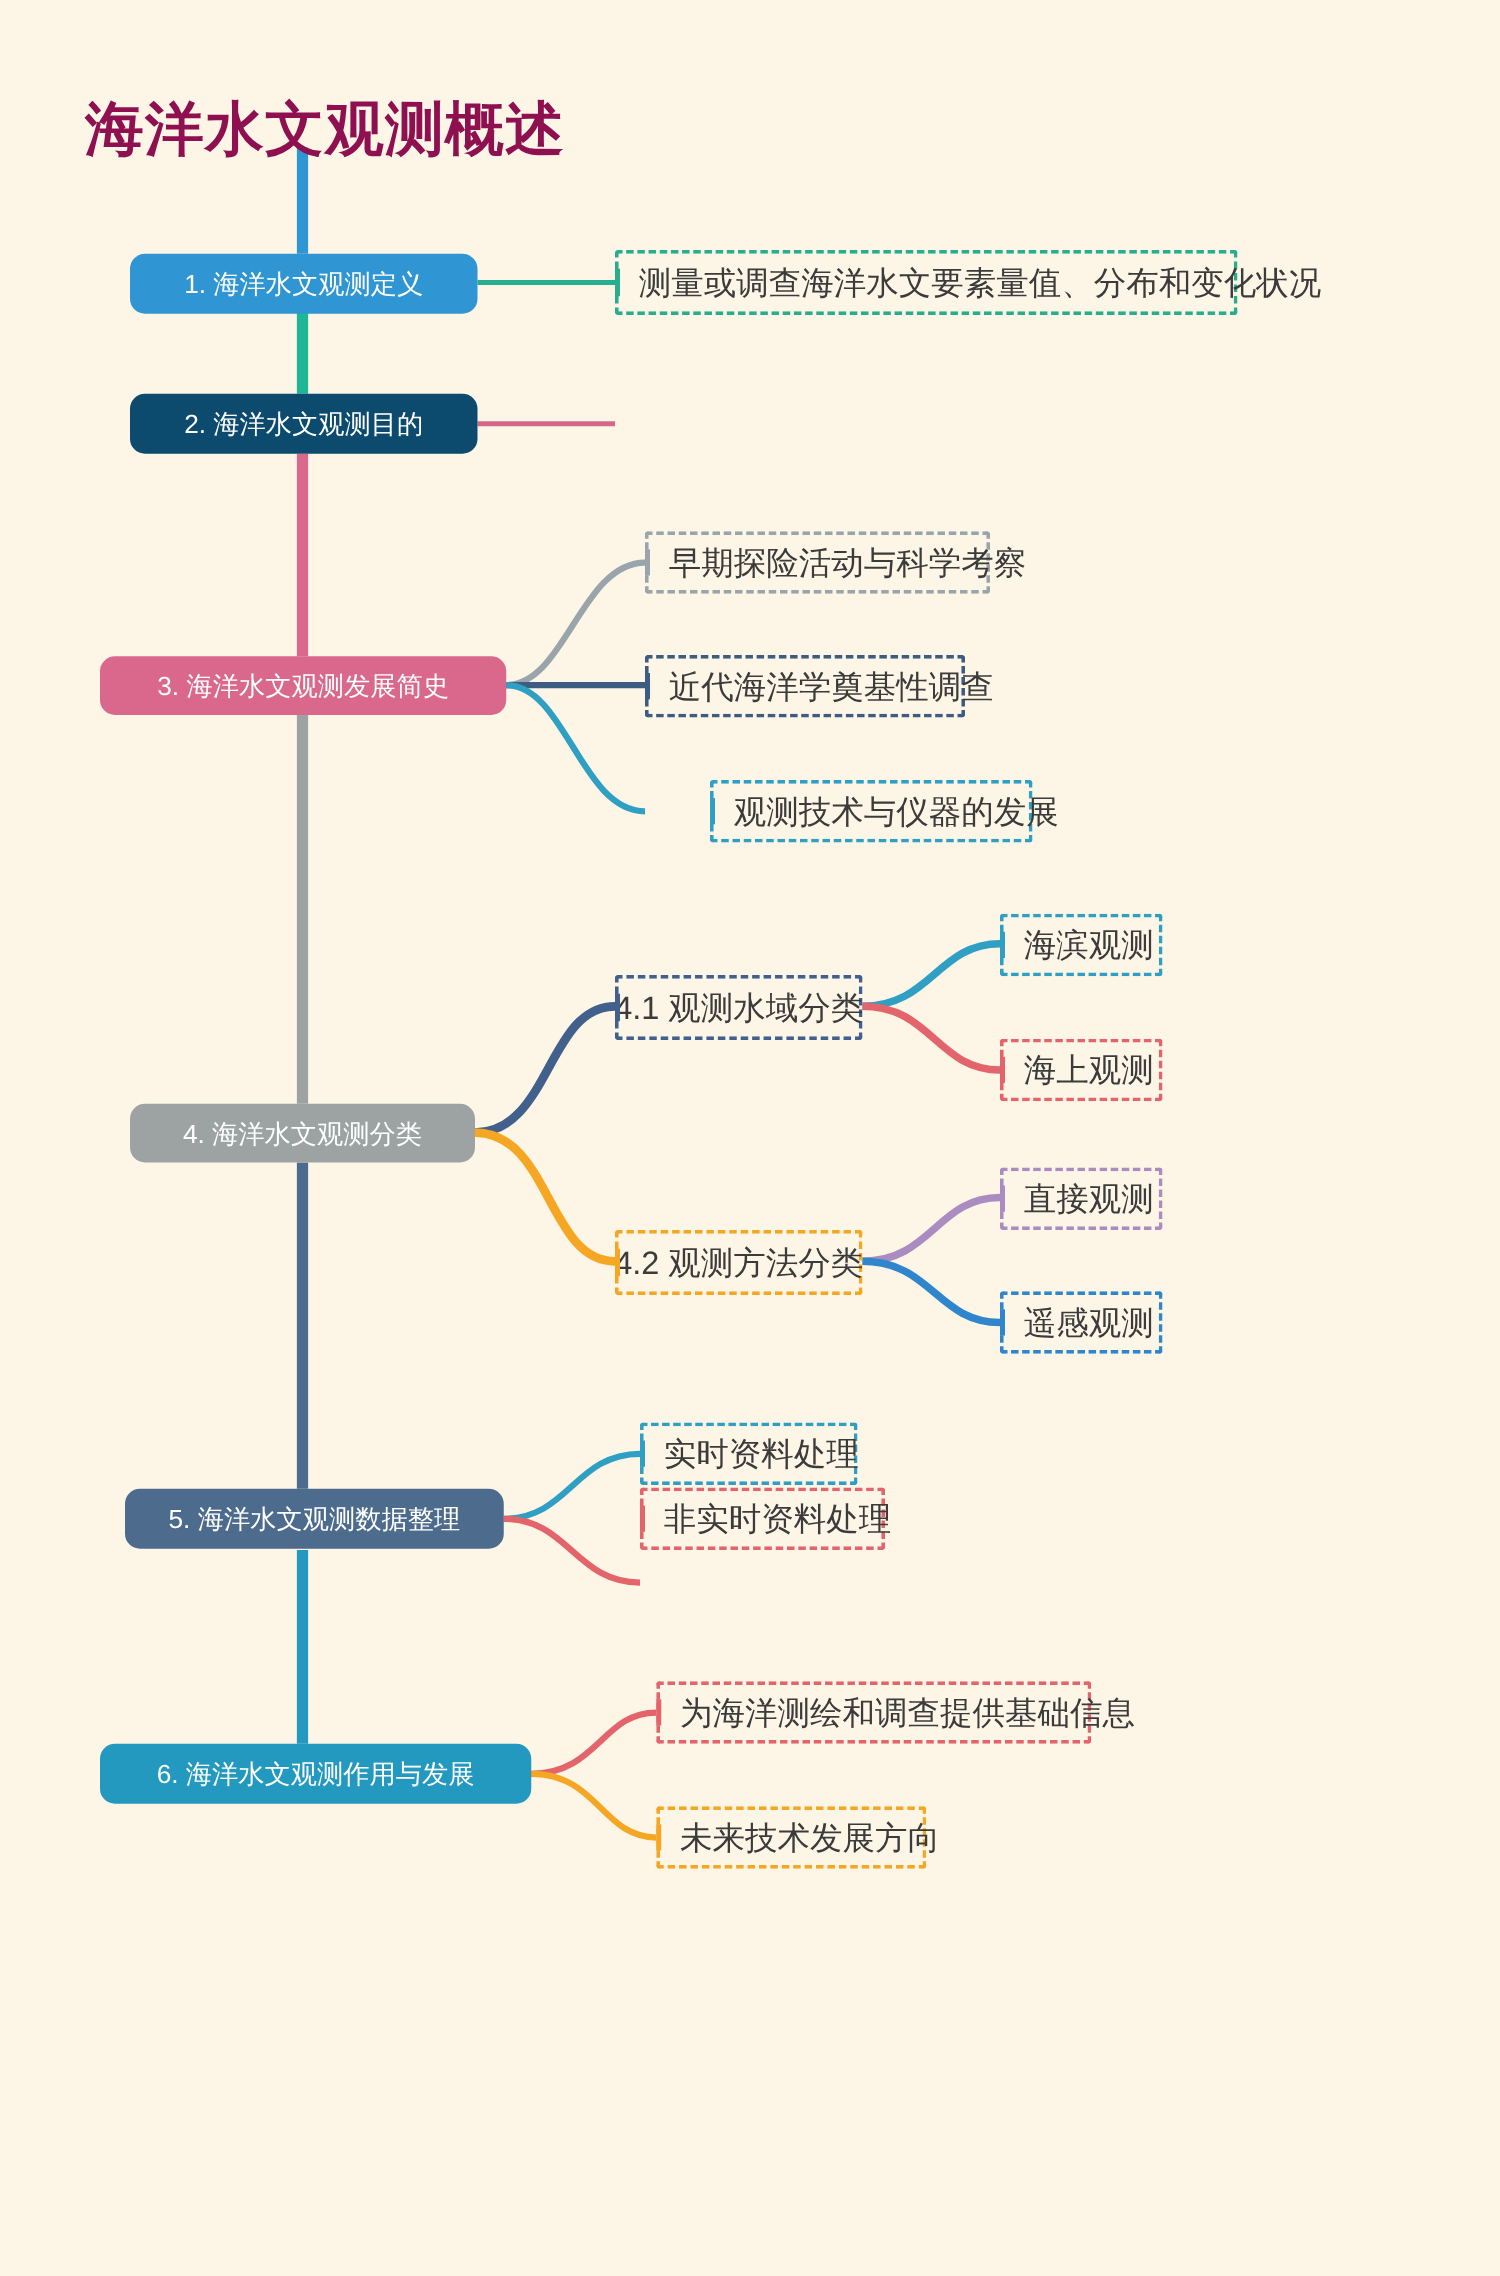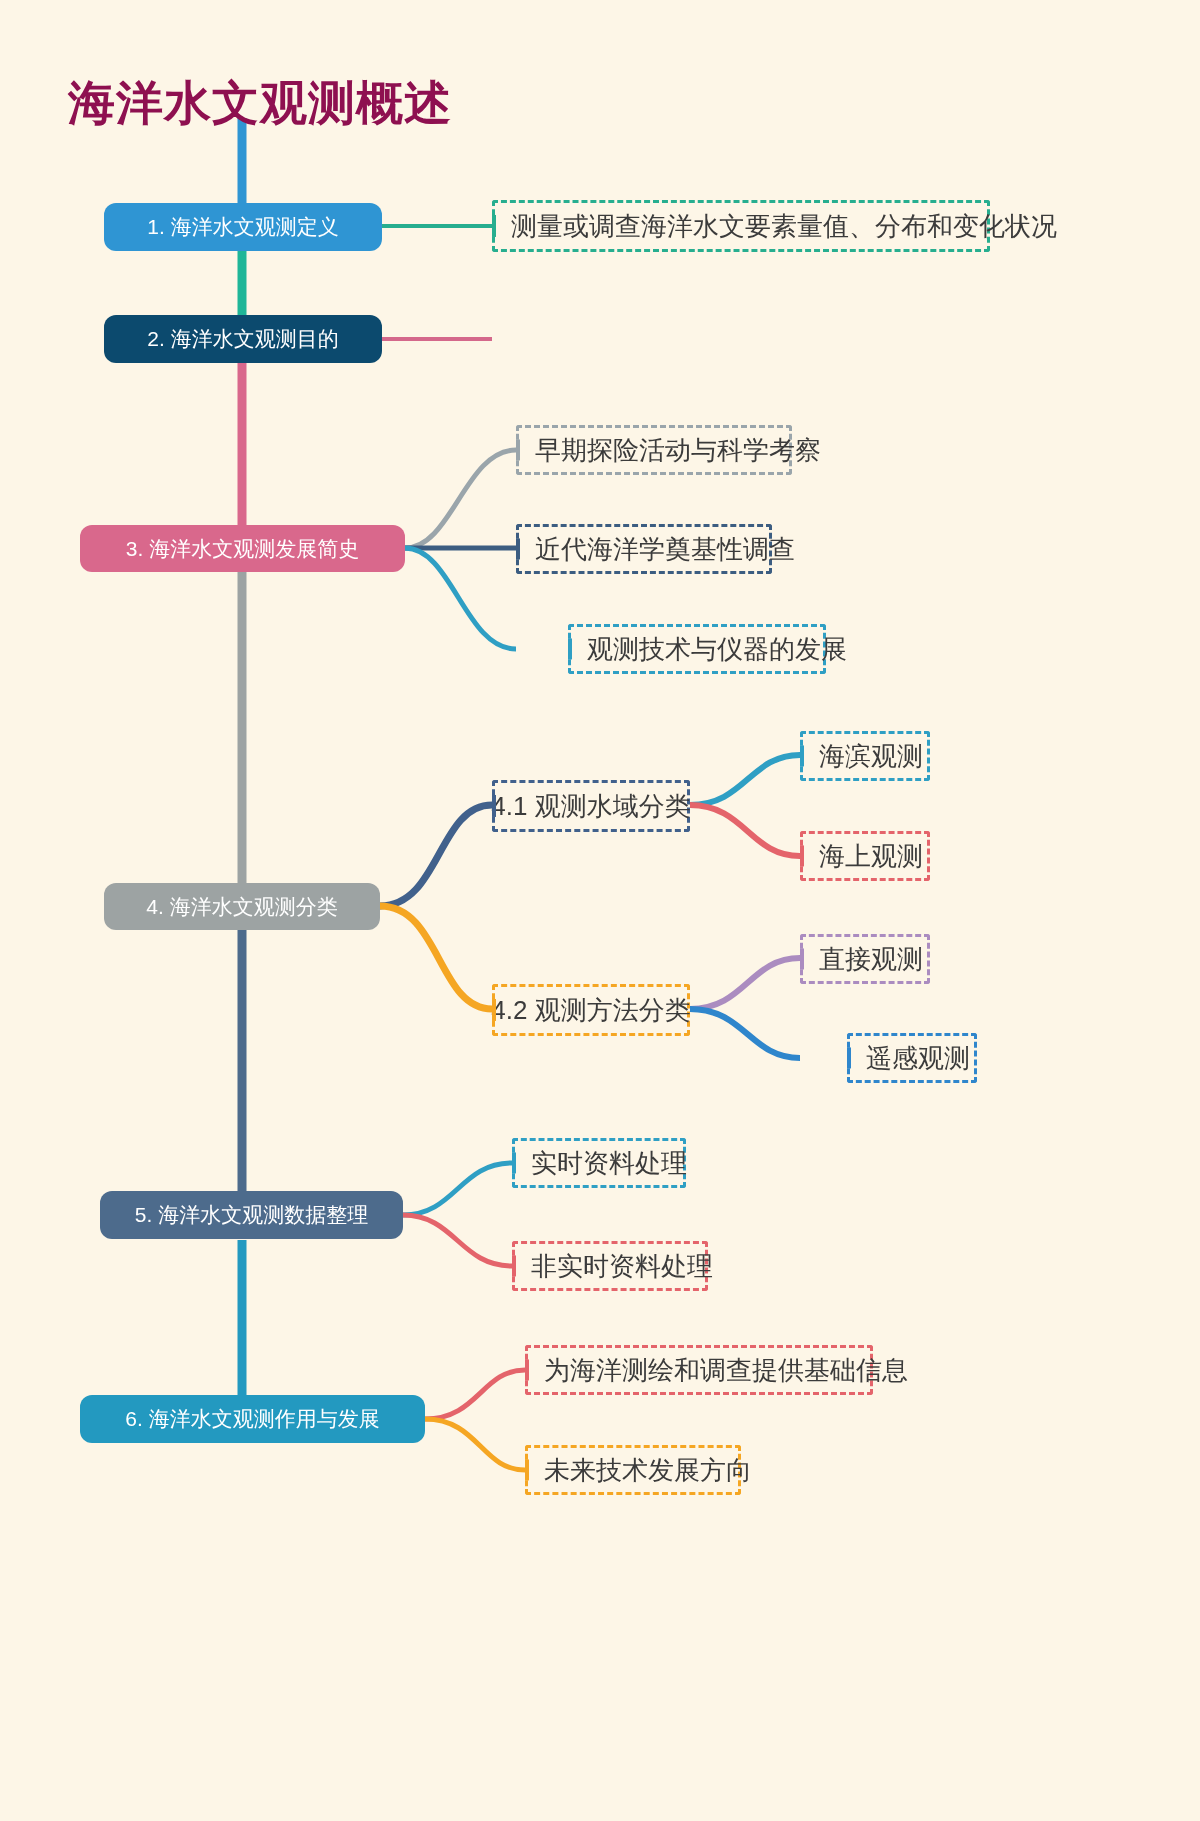--- a/index.html
+++ b/index.html
@@ -139,31 +139,31 @@
   <div class="dbox" style="left:800px;top:831px;width:130px;height:50px;border-color:#e4646b;color:#e4646b;">
     <span>海上观测</span>
   </div>
 
   <div class="dbox" style="left:492px;top:984px;width:198px;height:52px;border-color:#f5a623;color:#f5a623;justify-content:center;padding-left:0;">
     <span>4.2 观测方法分类</span>
   </div>
   <div class="dbox" style="left:800px;top:934px;width:130px;height:50px;border-color:#ab8cc0;color:#ab8cc0;">
     <span>直接观测</span>
   </div>
-  <div class="dbox" style="left:800px;top:1033px;width:130px;height:50px;border-color:#2f86cc;color:#2f86cc;margin-left:47px;">
+  <div class="dbox" style="left:800px;top:1033px;width:130px;height:50px;border-color:#2f86cc;color:#2f86cc;">
     <span>遥感观测</span>
   </div>
 
   <div class="node" style="left:100px;top:1191px;width:303px;height:48px;background:#4d6b8c;">
     <span>5. 海洋水文观测数据整理</span>
   </div>
   <div class="dbox" style="left:512px;top:1138px;width:174px;height:50px;border-color:#2f9fc4;color:#2f9fc4;">
     <span>实时资料处理</span>
   </div>
-  <div class="dbox" style="left:512px;top:1241px;width:196px;height:50px;border-color:#e4646b;color:#e4646b;">
+  <div class="dbox" style="left:512px;top:1190px;width:196px;height:50px;border-color:#e4646b;color:#e4646b;">
     <span>非实时资料处理</span>
   </div>
 
   <div class="node" style="left:80px;top:1395px;width:345px;height:48px;background:#2399c0;">
     <span>6. 海洋水文观测作用与发展</span>
   </div>
   <div class="dbox" style="left:525px;top:1345px;width:348px;height:50px;border-color:#e4646b;color:#e4646b;">
     <span>为海洋测绘和调查提供基础信息</span>
   </div>
   <div class="dbox" style="left:525px;top:1445px;width:216px;height:50px;border-color:#f5a623;color:#f5a623;">

